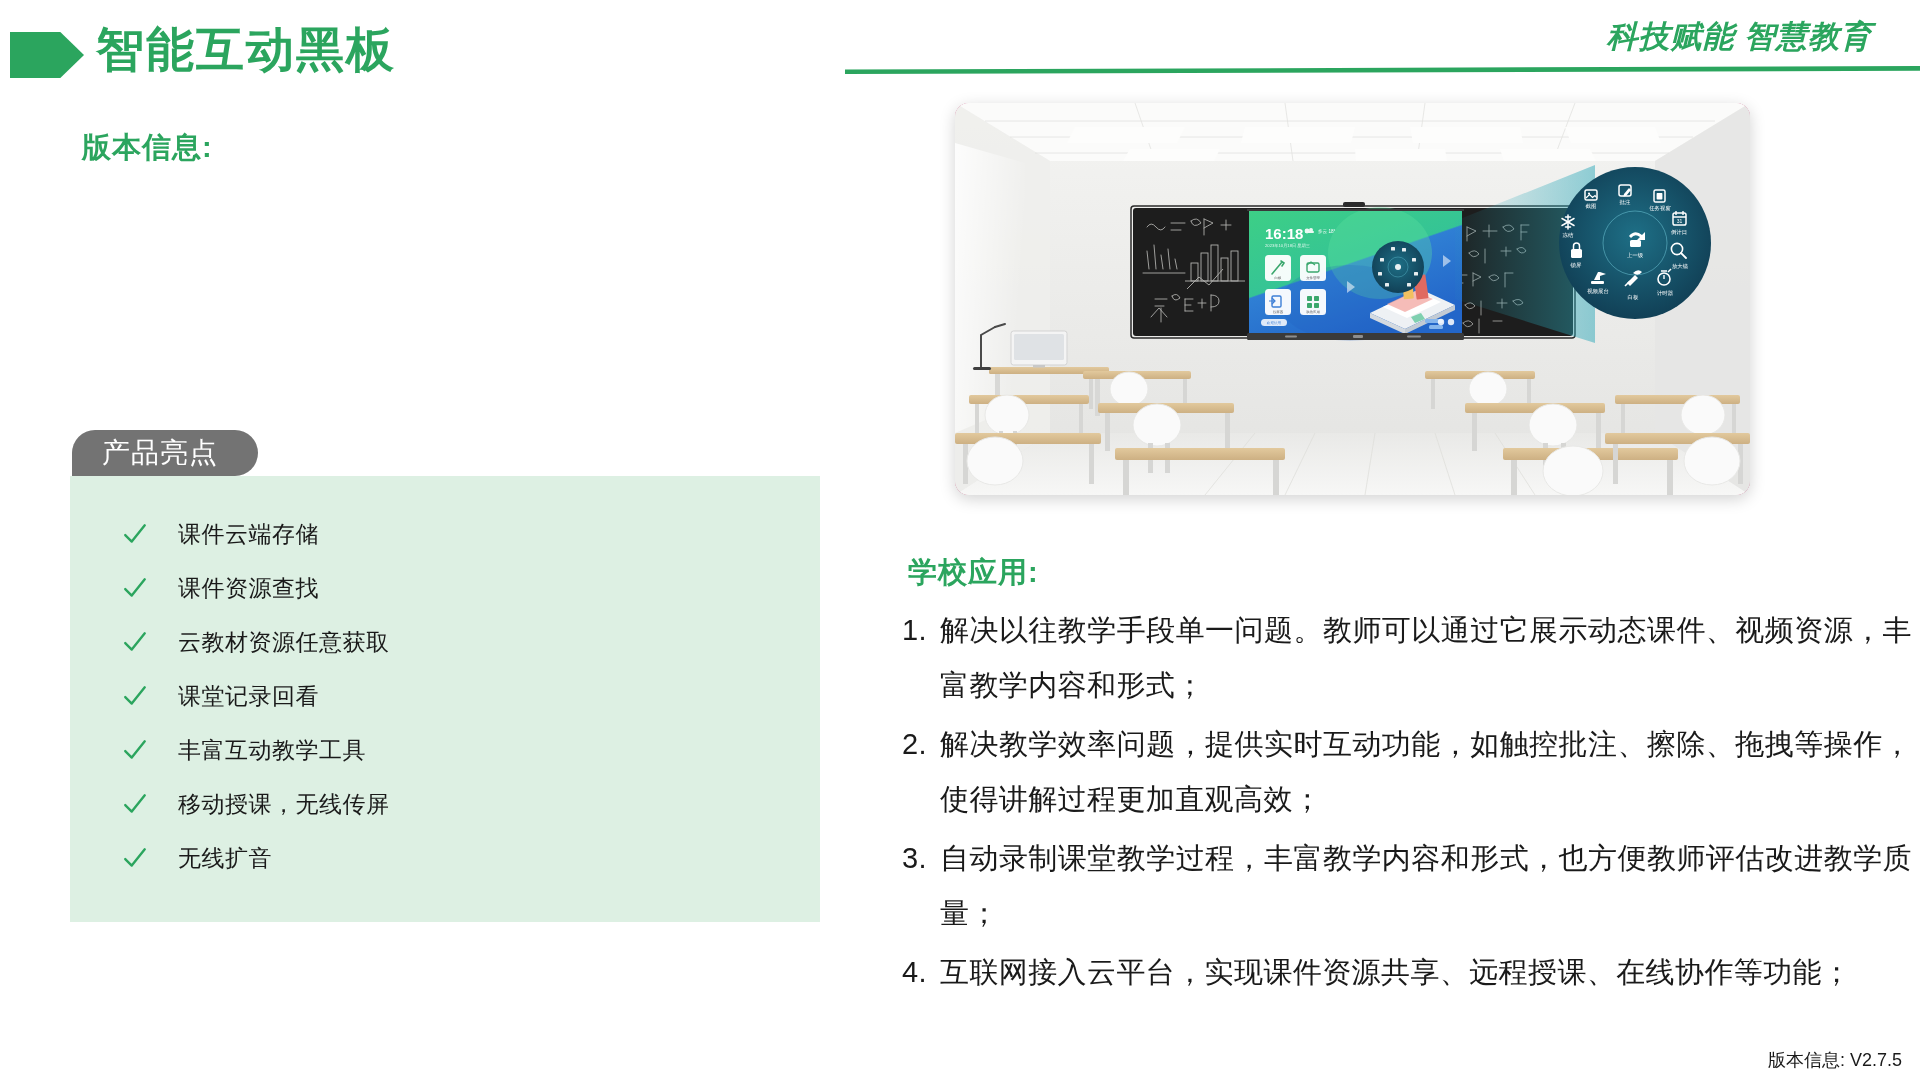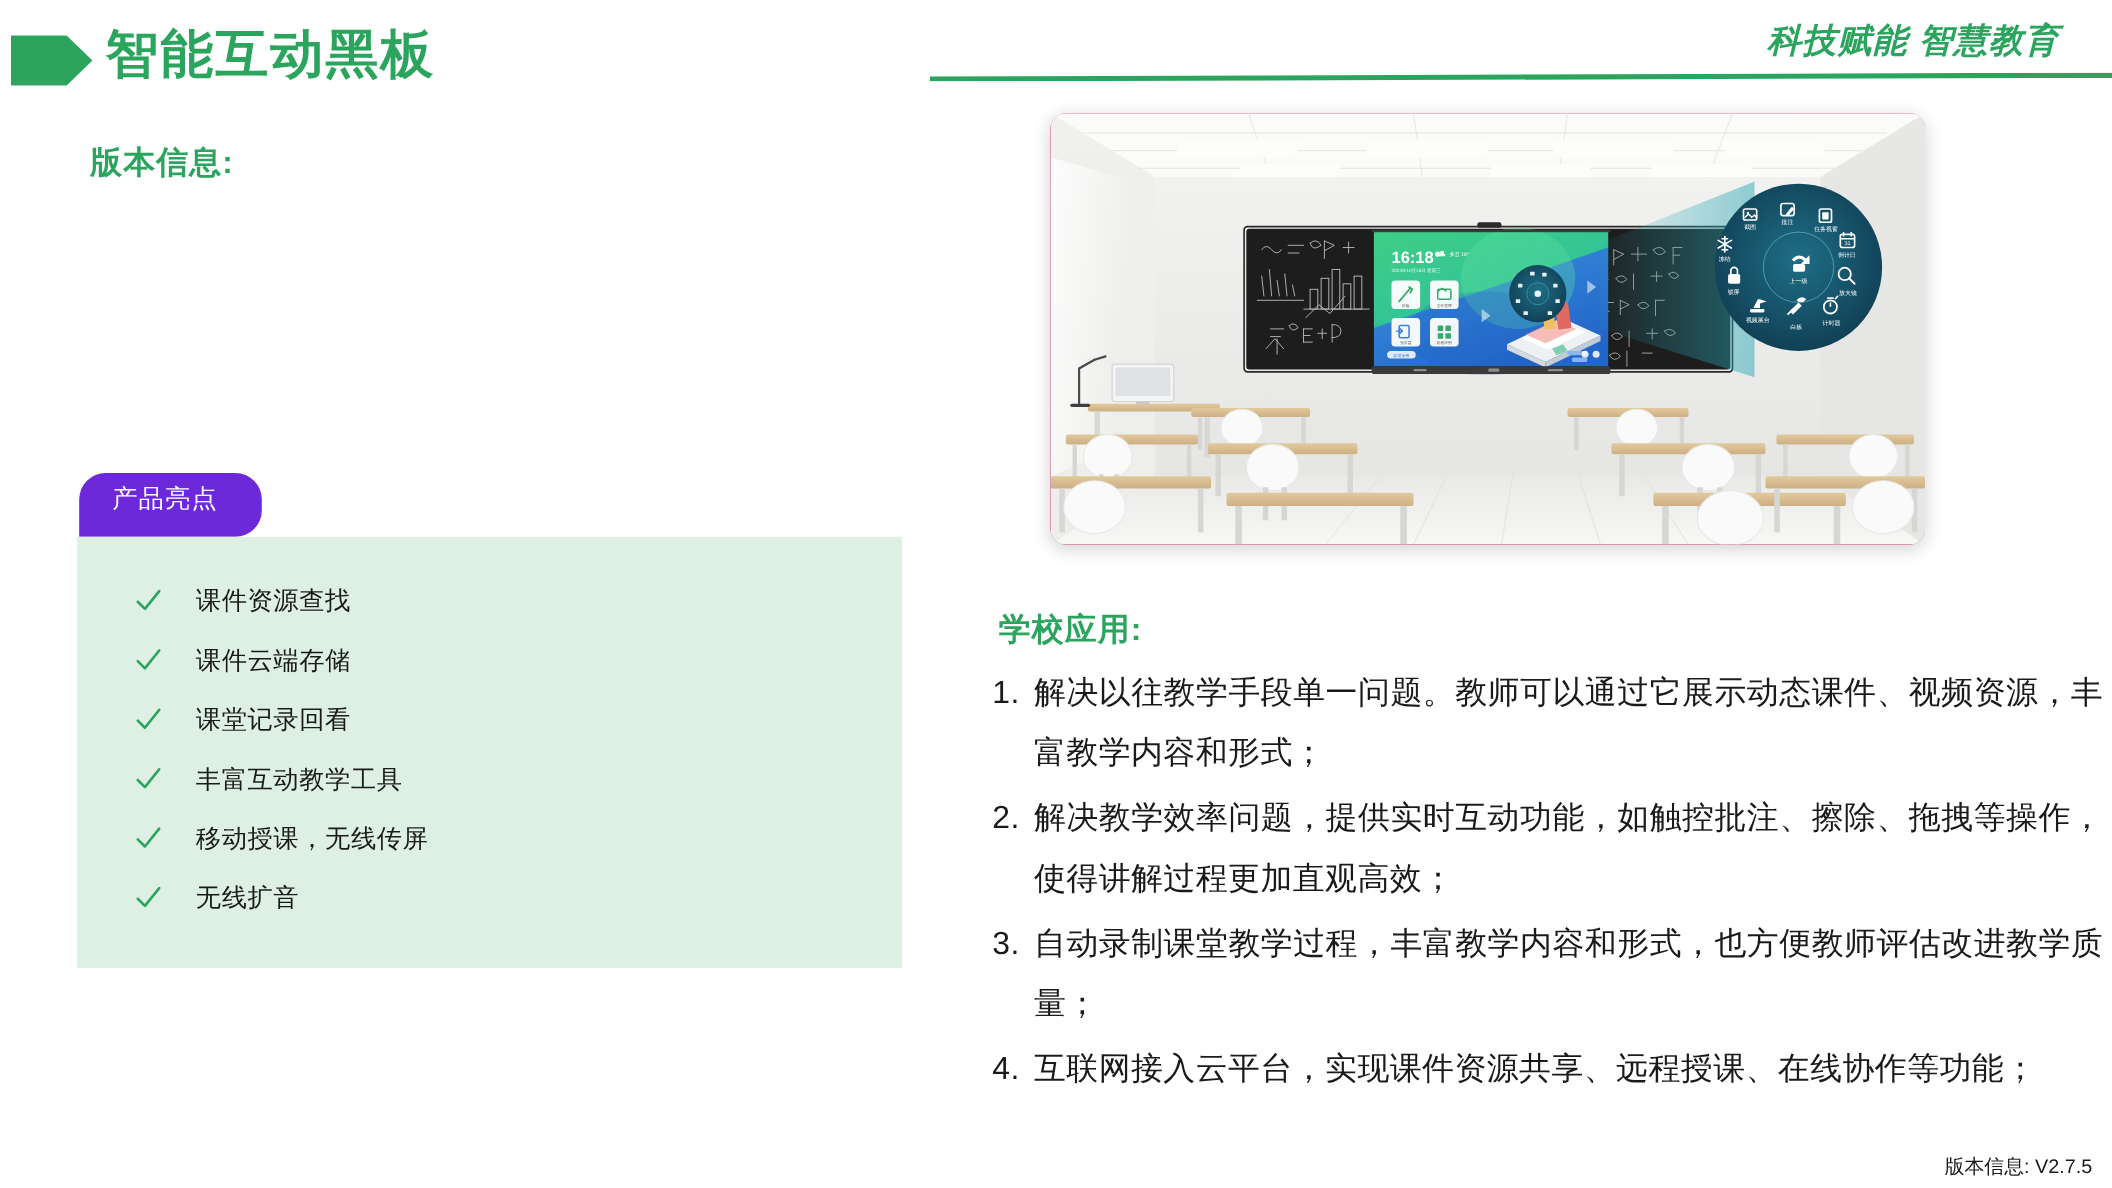--- a/index.html
+++ b/index.html
@@ -99,24 +99,24 @@
     position: absolute;
     left: 70px;
     top: 332px;
     width: 750px;
   }
   #highlights-badge {
     position: relative;
     display: inline-block;
     height: 46px;
     line-height: 46px;
-    padding: 0 40px 12px 30px;
-    background: #6d28d9;
+    padding: 0 40px 0 30px;
+    background: #737373;
     color: #ffffff;
-    font-size: 23px;
+    font-size: 28px;
     border-radius: 24px 24px 24px 0;
     letter-spacing: 1px;
     margin-left: 2px;
   }
   #highlights-panel {
     position: relative;
     width: 750px;
     background: #ddf0e3;
     padding: 34px 0 34px 0;
     box-sizing: border-box;
@@ -223,30 +223,36 @@
 
 
   <div id="highlights-block">
     <div id="highlights-badge">产品亮点</div>
     <div id="highlights-panel">
 
       <div class="highlight-item">
         <svg class="check-icon" viewBox="0 0 24 24">
           <path d="M3 13 L9 19 L21 4" fill="none" stroke="#2ba55e" stroke-width="2.2" stroke-linecap="round" stroke-linejoin="round"></path>
         </svg>
-        <span class="highlight-label">课件资源查找</span>
+        <span class="highlight-label">课件云端存储</span>
       </div>
 
       <div class="highlight-item">
         <svg class="check-icon" viewBox="0 0 24 24">
           <path d="M3 13 L9 19 L21 4" fill="none" stroke="#2ba55e" stroke-width="2.2" stroke-linecap="round" stroke-linejoin="round"></path>
         </svg>
-        <span class="highlight-label">课件云端存储</span>
+        <span class="highlight-label">课件资源查找</span>
       </div>
 
+      <div class="highlight-item">
+        <svg class="check-icon" viewBox="0 0 24 24">
+          <path d="M3 13 L9 19 L21 4" fill="none" stroke="#2ba55e" stroke-width="2.2" stroke-linecap="round" stroke-linejoin="round"></path>
+        </svg>
+        <span class="highlight-label">云教材资源任意获取</span>
+      </div>
 
       <div class="highlight-item">
         <svg class="check-icon" viewBox="0 0 24 24">
           <path d="M3 13 L9 19 L21 4" fill="none" stroke="#2ba55e" stroke-width="2.2" stroke-linecap="round" stroke-linejoin="round"></path>
         </svg>
         <span class="highlight-label">课堂记录回看</span>
       </div>
 
       <div class="highlight-item">
         <svg class="check-icon" viewBox="0 0 24 24">

